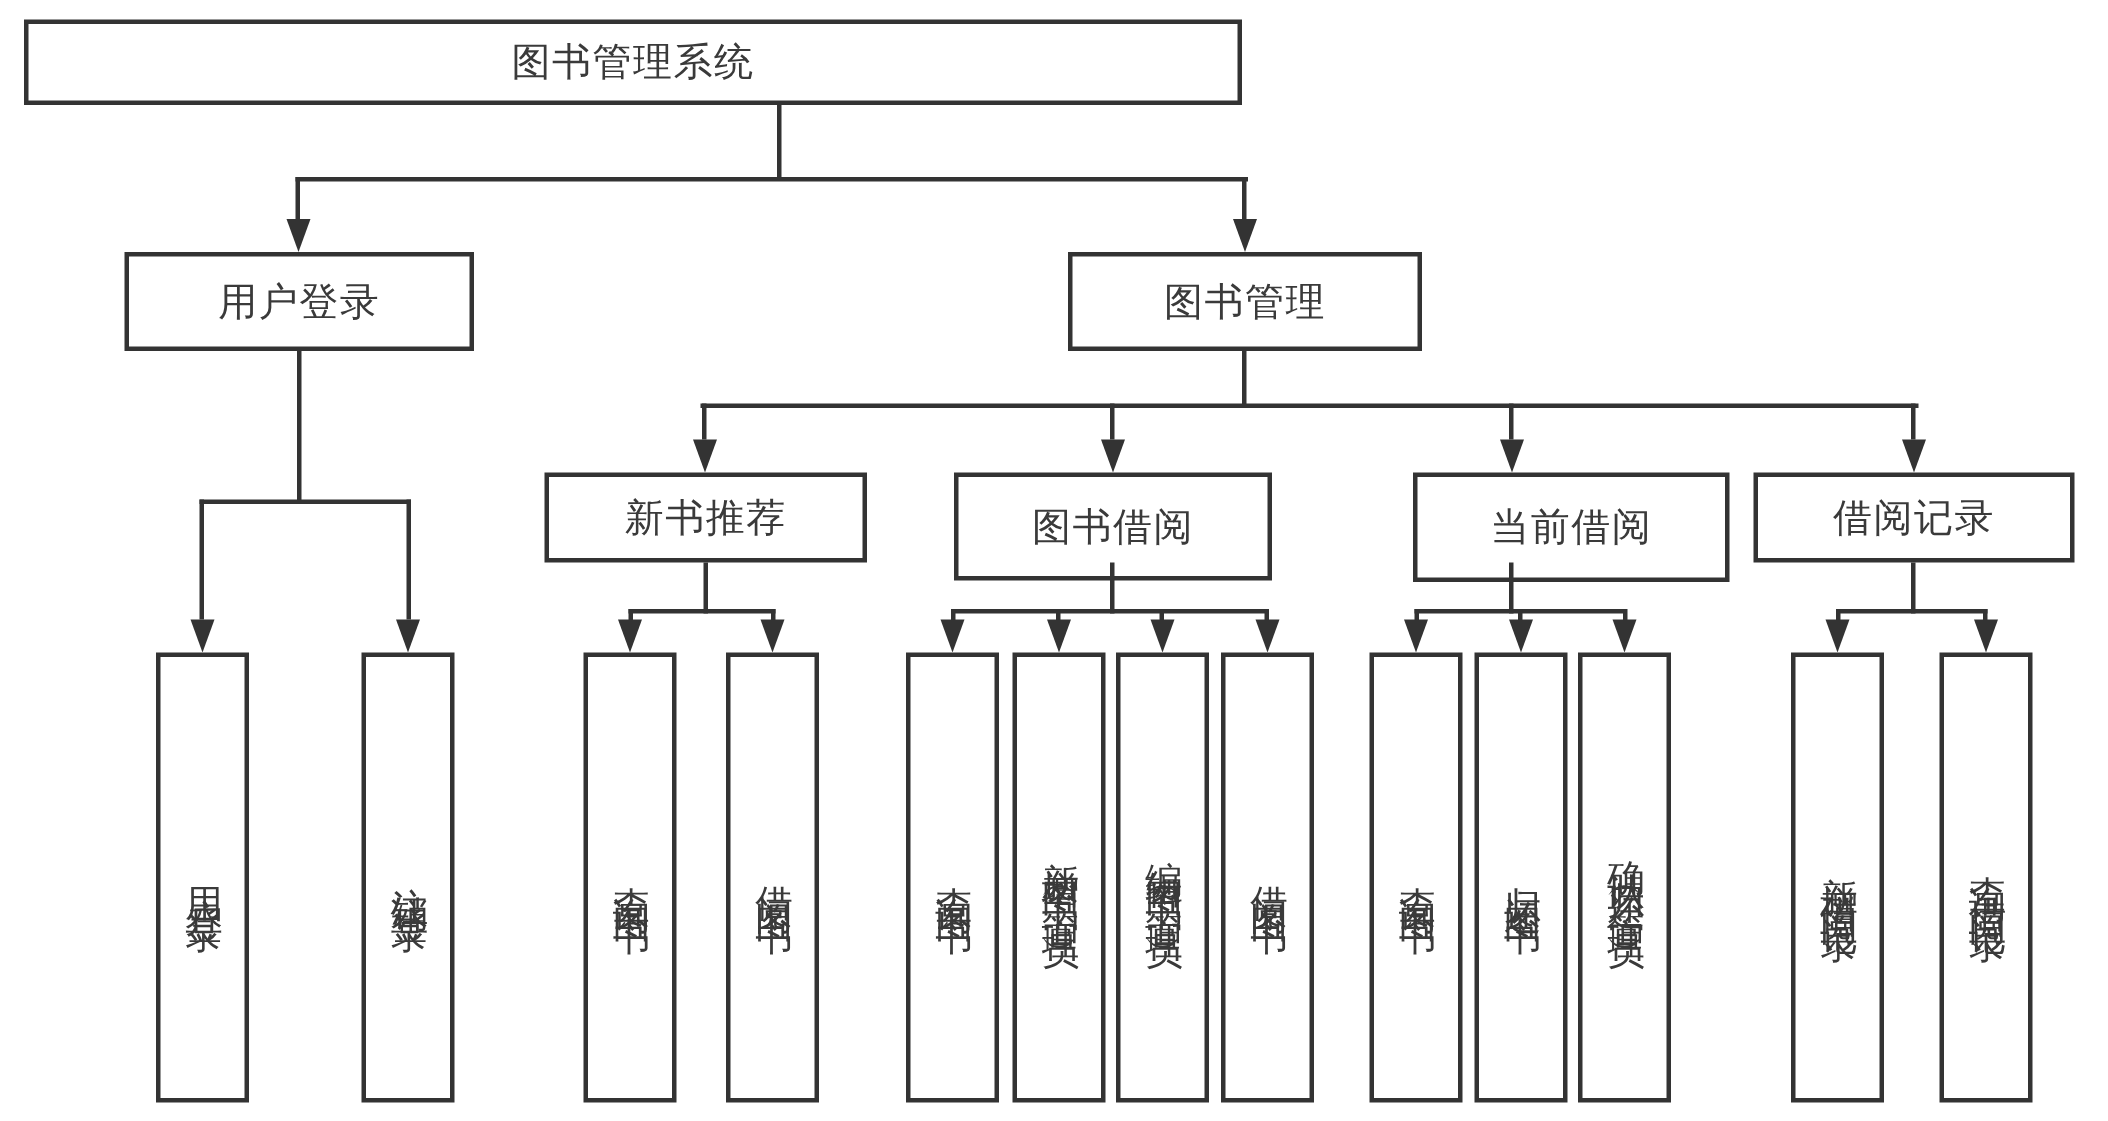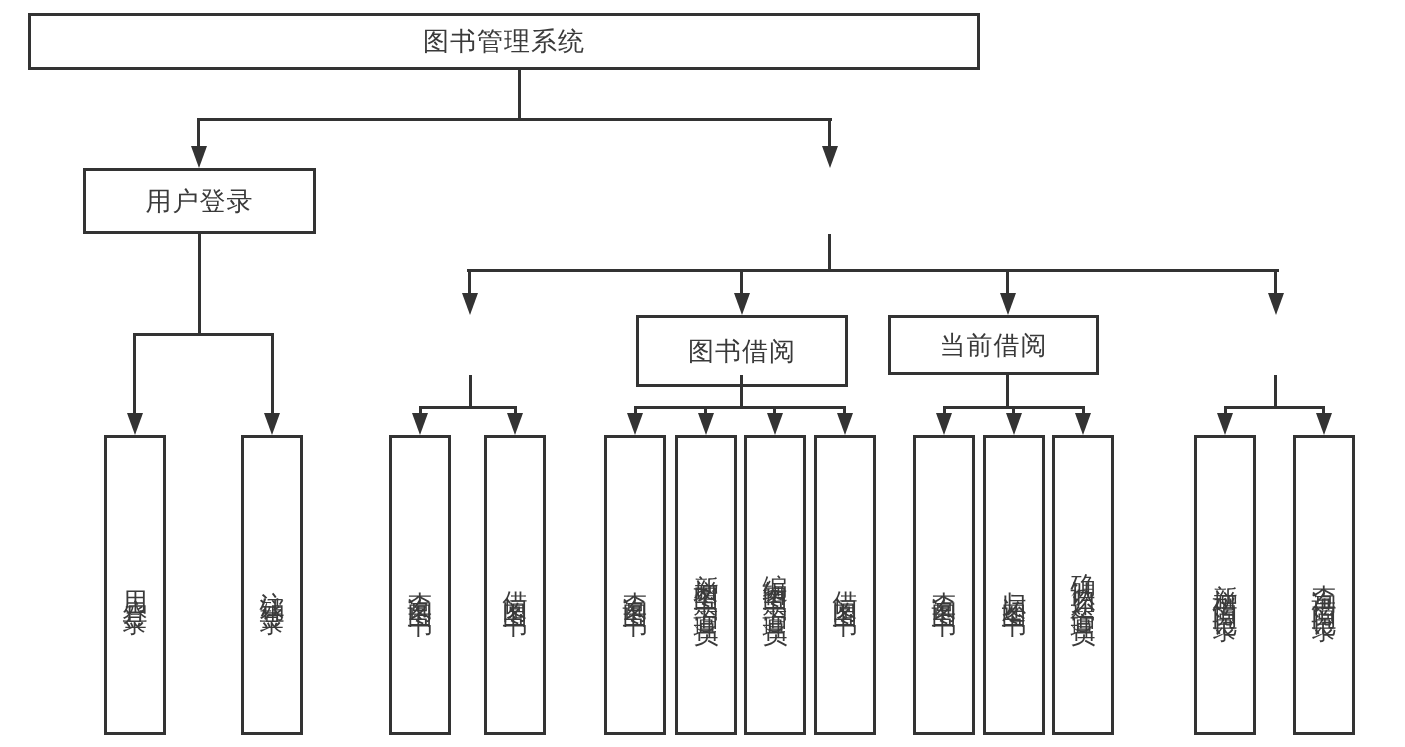--- a/index.html
+++ b/index.html
@@ -43,58 +43,67 @@
     color:#b4b4b4;
     letter-spacing:1px;
     z-index:5;
   }
 </style>
 </head>
 <body>
 
 <div id="stage">
 
-  <div class="box hbox" style="left:28px;top:13px;width:952px;height:57px">
+  <div class="box hbox" style="left:16px;top:13px;width:812px;height:57px">
     <span>图书管理系统</span>
   </div>
 
   <div class="ln" style="left:518px;top:70px;width:3px;height:50px"></div>
   <div class="ln" style="left:197px;top:118px;width:635px;height:3px"></div>
   <div class="ln" style="left:197px;top:118px;width:3px;height:28px"></div>
   <div class="arrow" style="left:191px;top:146px"></div>
   <div class="ln" style="left:828px;top:118px;width:3px;height:28px"></div>
   <div class="arrow" style="left:822px;top:146px"></div>
 
   <div class="box hbox" style="left:83px;top:168px;width:233px;height:66px">
     <span>用户登录</span>
+  </div>
+  <div class="box hbox" style="left:712px;top:168px;width:236px;height:66px">
+    <span>图书管理</span>
   </div>
 
   <div class="ln" style="left:198px;top:234px;width:3px;height:102px"></div>
   <div class="ln" style="left:133px;top:333px;width:141px;height:3px"></div>
   <div class="ln" style="left:133px;top:333px;width:3px;height:80px"></div>
   <div class="arrow" style="left:127px;top:413px"></div>
   <div class="ln" style="left:271px;top:333px;width:3px;height:80px"></div>
   <div class="arrow" style="left:264px;top:413px"></div>
 
   <div class="ln" style="left:828px;top:234px;width:3px;height:37px"></div>
   <div class="ln" style="left:467px;top:269px;width:812px;height:3px"></div>
   <div class="ln" style="left:468px;top:269px;width:3px;height:24px"></div>
   <div class="arrow" style="left:462px;top:293px"></div>
   <div class="ln" style="left:740px;top:269px;width:3px;height:24px"></div>
   <div class="arrow" style="left:734px;top:293px"></div>
   <div class="ln" style="left:1006px;top:269px;width:3px;height:24px"></div>
   <div class="arrow" style="left:1000px;top:293px"></div>
   <div class="ln" style="left:1274px;top:269px;width:3px;height:24px"></div>
   <div class="arrow" style="left:1268px;top:293px"></div>
 
+  <div class="box hbox" style="left:363px;top:315px;width:215px;height:60px">
+    <span>新书推荐</span>
+  </div>
   <div class="box hbox" style="left:636px;top:315px;width:212px;height:72px">
     <span>图书借阅</span>
   </div>
-  <div class="box hbox" style="left:888px;top:315px;width:211px;height:60px">
+  <div class="box hbox" style="left:942px;top:315px;width:211px;height:73px">
     <span>当前借阅</span>
+  </div>
+  <div class="box hbox" style="left:1169px;top:315px;width:214px;height:60px">
+    <span>借阅记录</span>
   </div>
 
   <div class="ln" style="left:469px;top:375px;width:3px;height:34px"></div>
   <div class="ln" style="left:419px;top:406px;width:98px;height:3px"></div>
   <div class="ln" style="left:419px;top:406px;width:3px;height:8px"></div>
   <div class="arrow" style="left:412px;top:413px"></div>
   <div class="ln" style="left:514px;top:406px;width:3px;height:8px"></div>
   <div class="arrow" style="left:507px;top:413px"></div>
 
   <div class="ln" style="left:740px;top:375px;width:3px;height:34px"></div>

